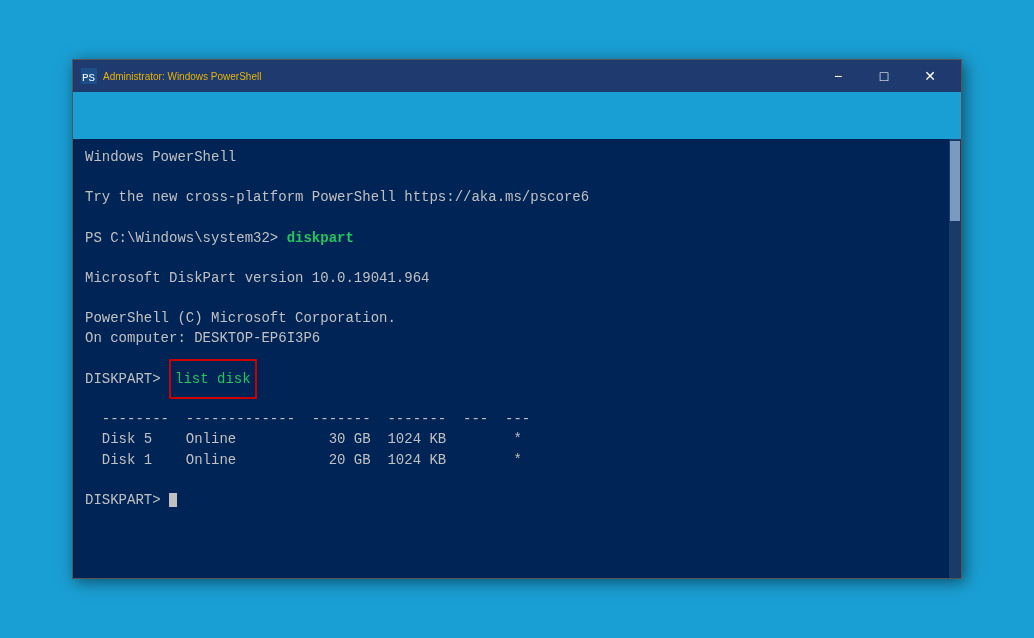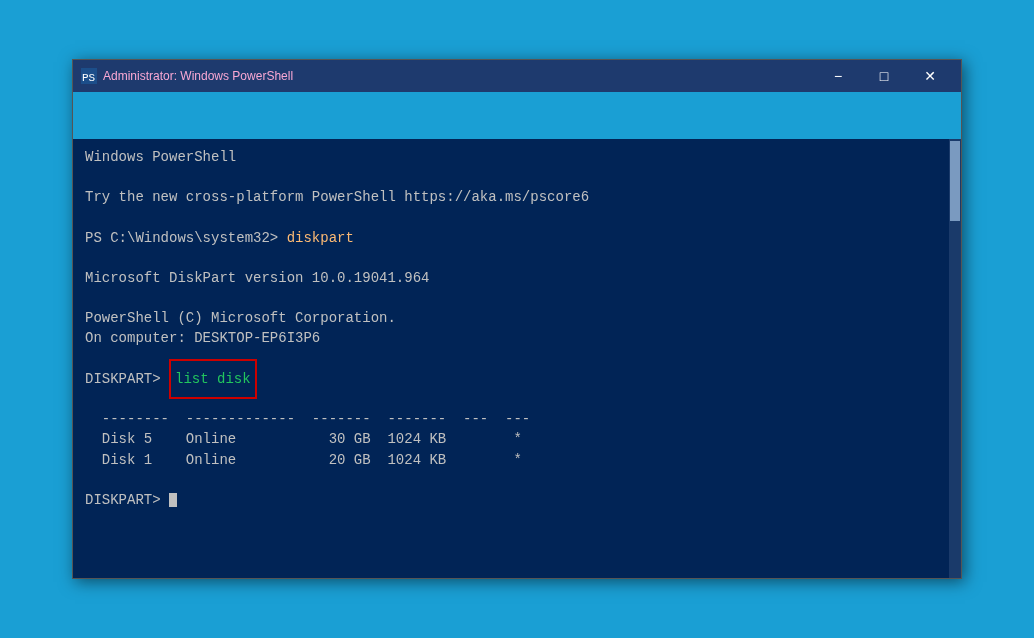--- a/index.html
+++ b/index.html
@@ -33,22 +33,22 @@
     }
 
     .title-bar-icon {
       width: 16px;
       height: 16px;
       margin-right: 6px;
       flex-shrink: 0;
     }
 
     .title-bar-text {
-      color: #f9a8d4;
-      font-size: 12px;
+      color: #eab308;
+      font-size: 10px;
       flex: 1;
     }
 
     .title-bar-buttons {
       display: flex;
       gap: 0;
     }
 
     .title-btn {
       width: 46px;
@@ -92,21 +92,22 @@
       margin-top: 2px;
     }
 
     .line {
       white-space: pre;
       line-height: 1.45;
       display: block;
     }
 
     .line-yellow {
-      color: #fdba74;
+      color: #22c55e;
+      font-weight: bold;
     }
 
     .highlighted-cmd {
       display: inline;
       border: 2px solid #cc0000;
       padding: 10px 4px;
       color: #22c55e;
     }
 
     .cursor {

